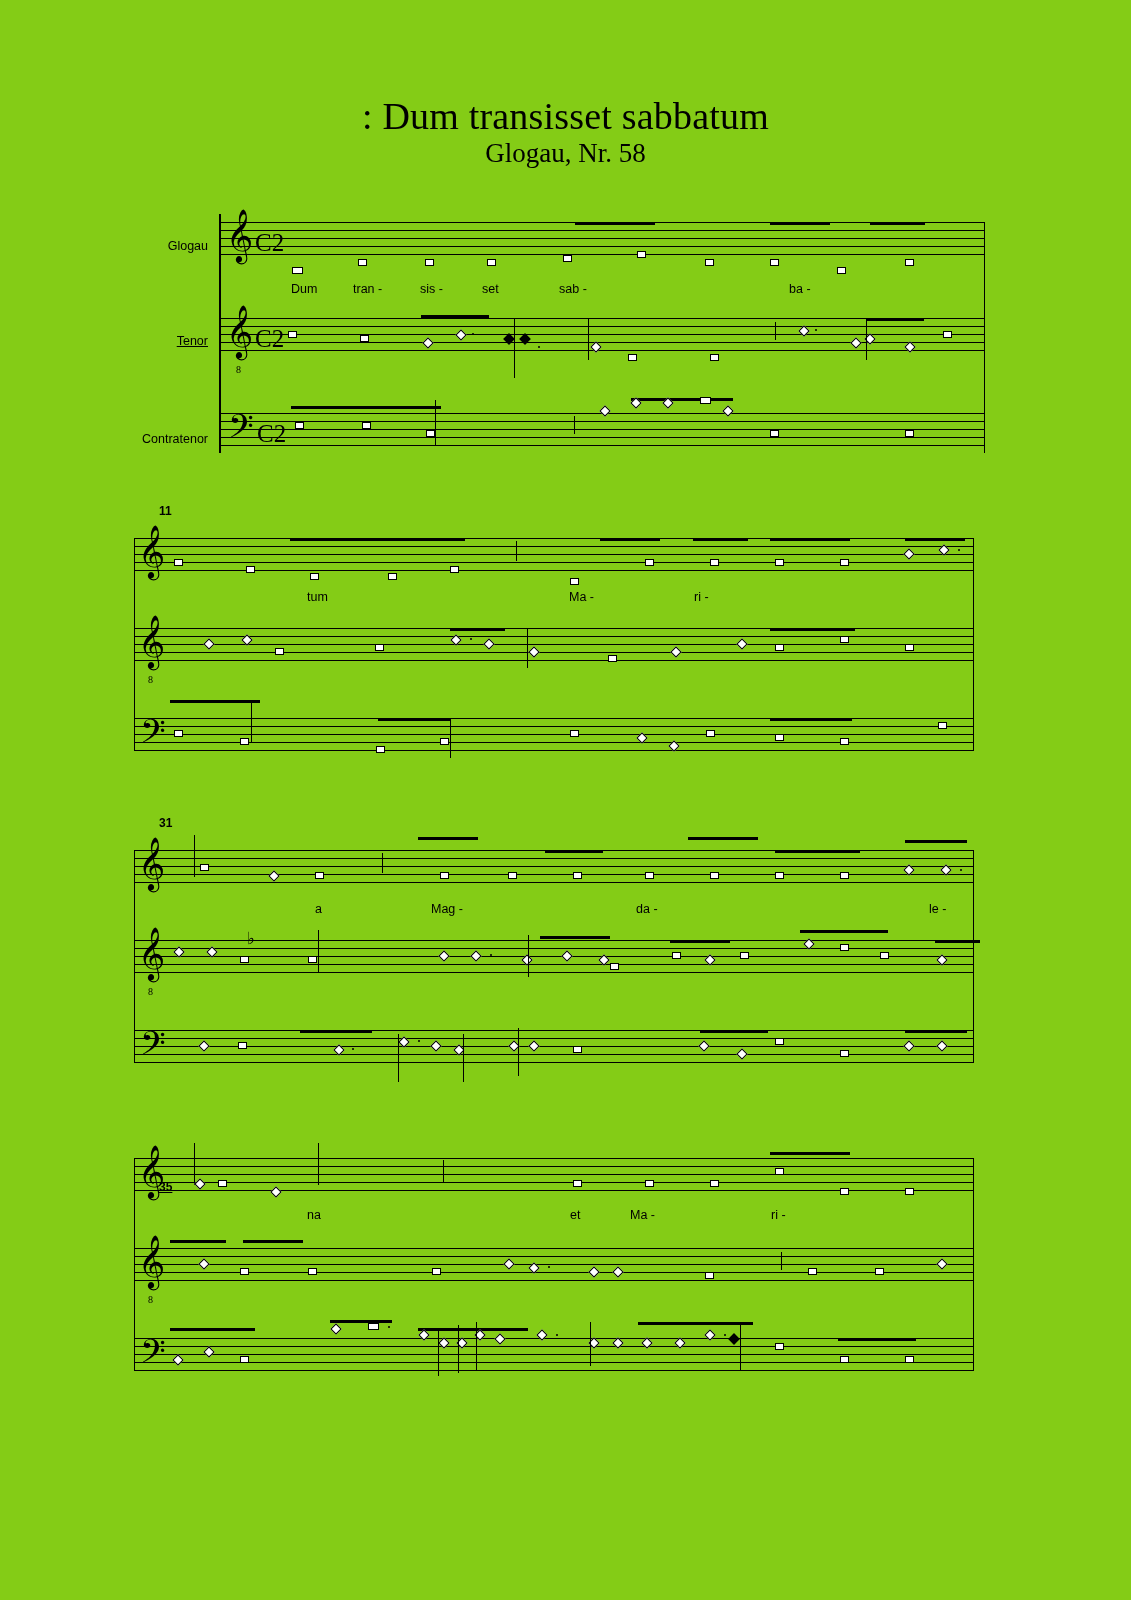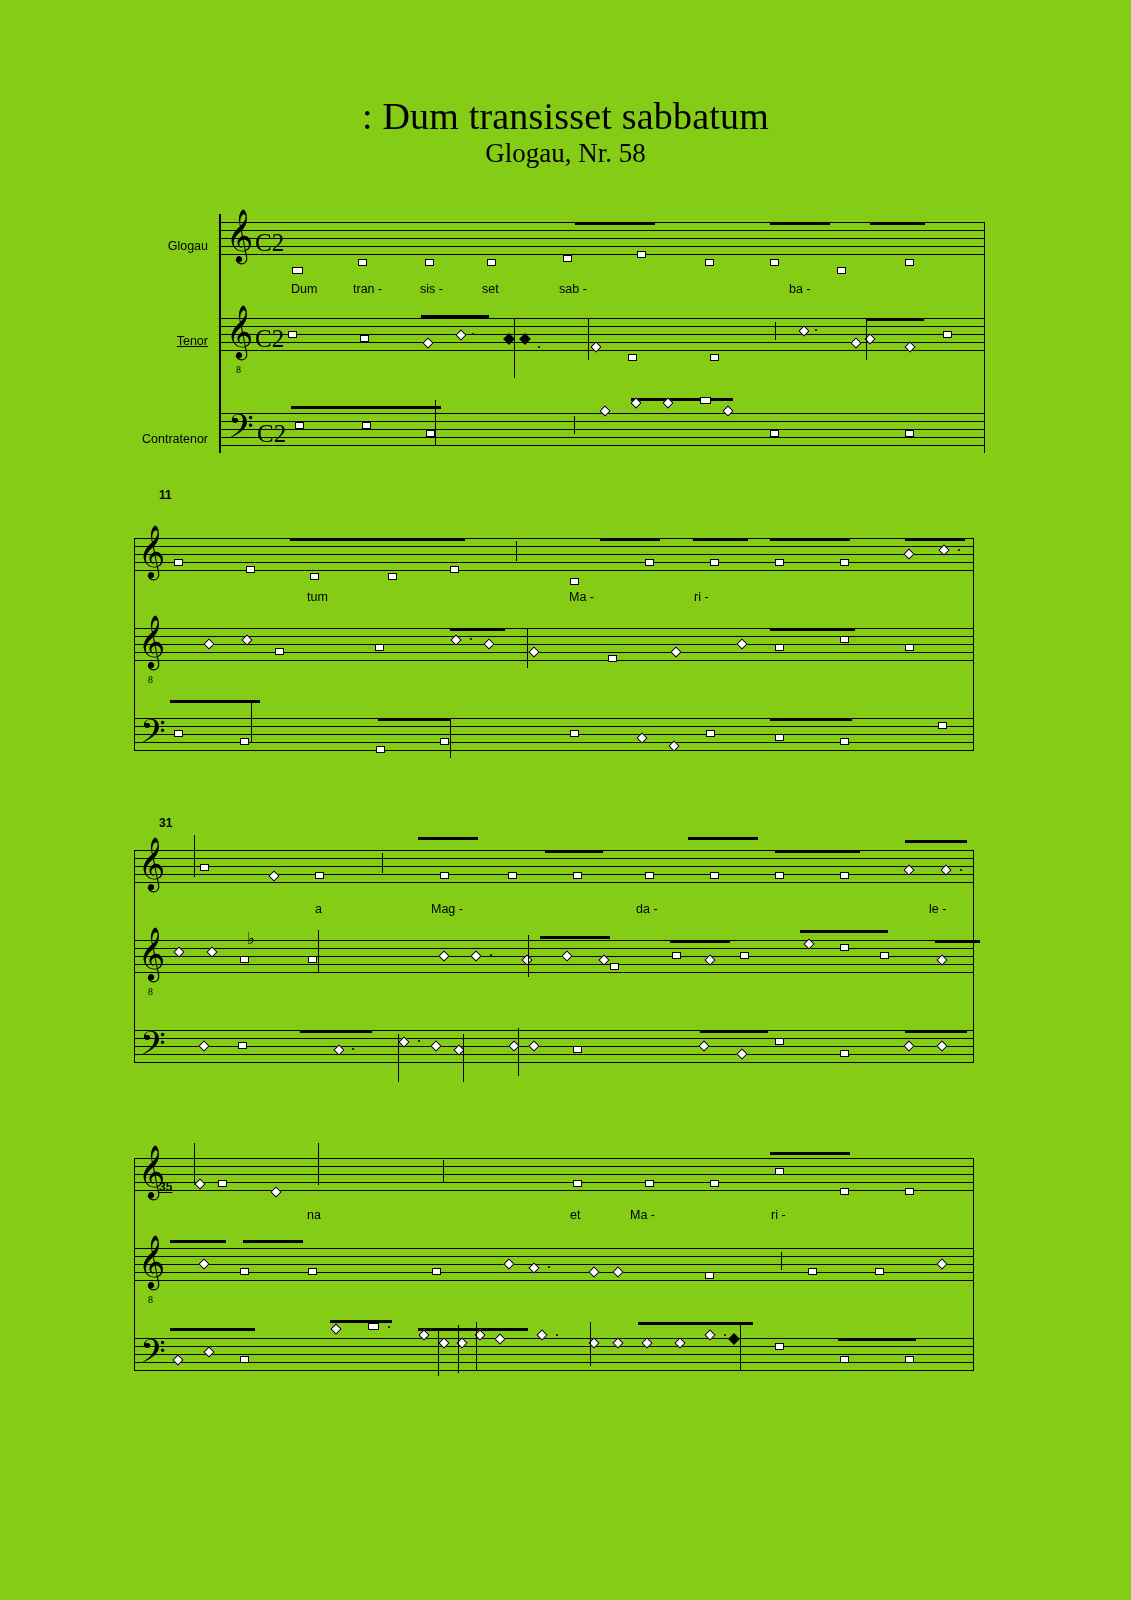--- a/index.html
+++ b/index.html
@@ -277,21 +277,21 @@
     <div class="note longa" style="left:700px;top:397px;"></div>
     <div class="note nb-diamond" style="left:724px;top:407px;"></div>
     <div class="note nb-square" style="left:770px;top:430px;"></div>
     <div class="note nb-square" style="left:905px;top:430px;"></div>
 
     <div class="barline" style="left:984px;top:222px;height:231px;"></div>
     <div class="barline" style="left:220px;top:222px;height:231px;"></div>
   </div>
 
   <div class="system" style="left:0;top:0;width:1131px;height:300px;">
-    <div class="measure-number" style="left:159px;top:488px;">11</div>
+    <div class="measure-number" style="left:159px;top:504px;">11</div>
 
     <div class="staff" style="left:134px;top:538px;width:840px;">
       <div class="ln"></div>
         <div class="ln"></div>
         <div class="ln"></div>
         <div class="ln"></div>
         <div class="ln"></div>
     </div>
     <div class="glyph clef-g" style="left:138px;top:528px;">𝄞</div>
 

